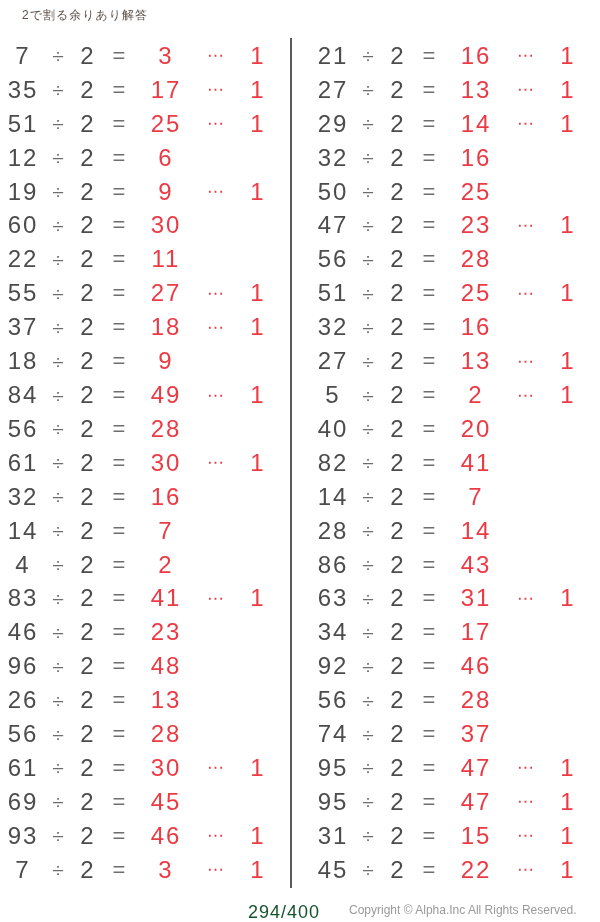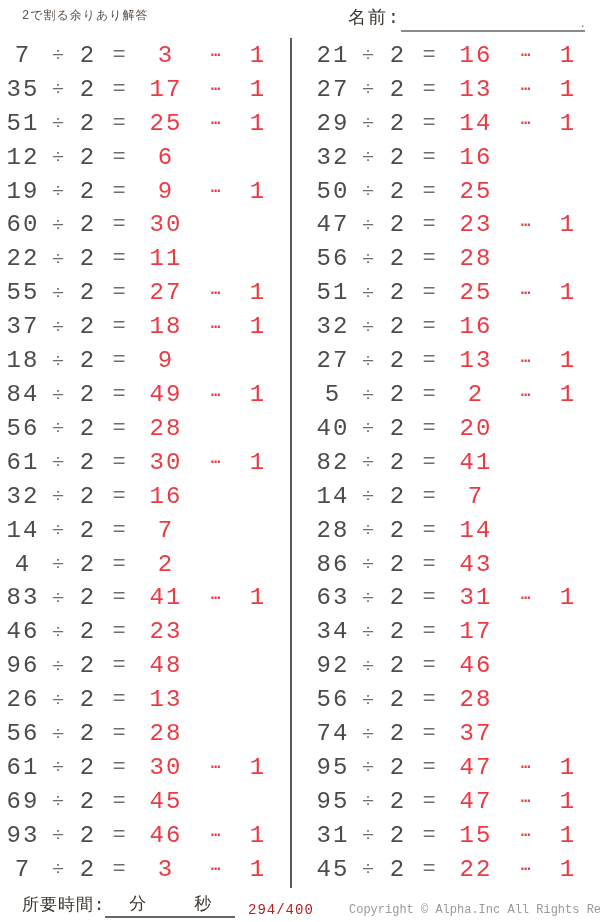--- a/index.html
+++ b/index.html
@@ -1,21 +1,21 @@
 <!DOCTYPE html>
 <html><head>
 <meta charset="utf-8">
 <style>
   html, body { margin: 0; padding: 0; background: #ffffff; }
   .page {
     position: relative;
     width: 600px;
     height: 922px;
     background: #ffffff;
-    font-family: Liberation Mono, monospace;
+    font-family: Liberation Sans, sans-serif;
     overflow: hidden;
     --red: #ea3b45;
     --ink: #4c4c4c;
     --kanji: #3a342e;
   }
 
   
   .title {
     position: absolute;
     left: 22px;
@@ -111,46 +111,40 @@
   }
   .time-unit {
     font-size: 17px;
     color: var(--kanji);
     line-height: 22px;
   }
   .page-num {
     position: absolute;
     left: 248px;
     top: 902px;
-    font-size: 14px;
+    font-size: 18px;
     letter-spacing: 1px;
-    color: #b91c1c;
+    color: #14532d;
   }
   .copyright {
     position: absolute;
     left: 349px;
     top: 903px;
     font-size: 12px;
     color: #9a9a9a;
     white-space: nowrap;
   }
 </style>
 </head>
 <body>
 
 <div class="page" style="--red: #ea3b45; --ink: #4c4c4c;">
 
   <div class="title">2で割る余りあり解答</div>
 
-  <div class="name-field">
-    <span class="name-label">名前:</span>
-    <span class="name-line">
-        <span class="end-dot">.</span>
-      </span>
-  </div>
 
   <div class="divider"></div>
 
   <div class="col col-left">
       <div class="row">
         <span class="c">7</span>
         <span class="c op">÷</span>
         <span class="c">2</span>
         <span class="c op eq">=</span>
         <span class="c ans">3</span>
@@ -595,24 +589,17 @@
         <span class="c">45</span>
         <span class="c op">÷</span>
         <span class="c">2</span>
         <span class="c op eq">=</span>
         <span class="c ans">22</span>
         <span class="c ans ell">⋯</span>
         <span class="c ans">1</span>
       </div>
     </div>
 
-  <div class="time-field">
-    <span class="time-label">所要時間:</span>
-    <span class="time-line">
-      <span class="time-unit">分</span>
-      <span class="time-unit">秒</span>
-    </span>
-  </div>
 
   <div class="page-num">294/400</div>
   <div class="copyright">Copyright ©  Alpha.Inc All Rights Reserved.</div>
 
 </div>
 
 </body></html>

